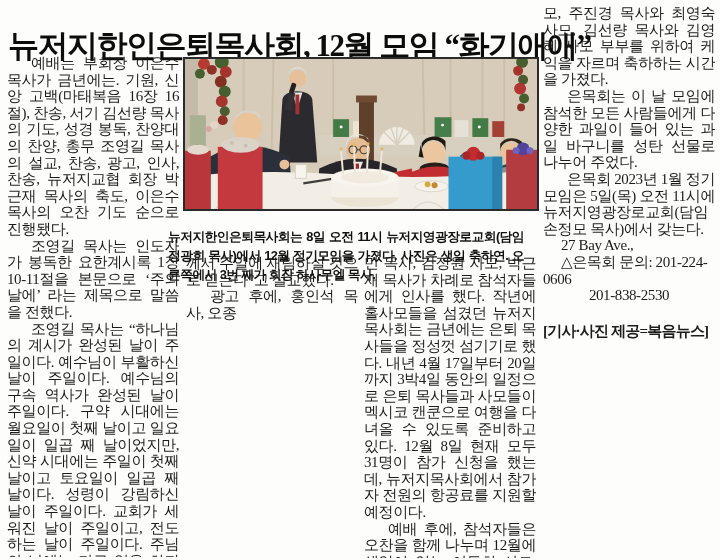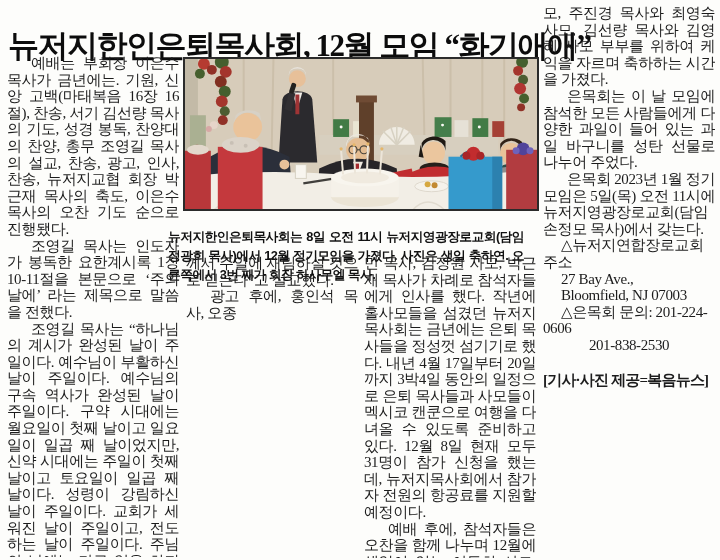--- a/index.html
+++ b/index.html
@@ -246,21 +246,19 @@
       <p class="para indent">광고 후에, 홍인석 목사, 오종</p>
     </div>
   <div class="col col-3">
       <p class="para">민 목사, 김정원 사모, 박근재 목사가 차례로 참석자들에게 인사를 했다. 작년에 홀사모들을 섬겼던 뉴저지목사회는 금년에는 은퇴 목사들을 정성껏 섬기기로 했다. 내년 4월 17일부터 20일까지 3박4일 동안의 일정으로 은퇴 목사들과 사모들이 멕시코 캔쿤으로 여행을 다녀올 수 있도록 준비하고 있다. 12월 8일 현재 모두 31명이 참가 신청을 했는데, 뉴저지목사회에서 참가자 전원의 항공료를 지원할 예정이다.</p>
       <p class="para indent">예배 후에, 참석자들은 오찬을 함께 나누며 12월에 생일이 있는 이동희 사모, 하사무엘 목사, 양수정 사모, 양부환 목사, 결혼 기념일을 맞는 전항 목사와 이강자 사</p>
     </div>
   <div class="col col-4">
       <p class="para">모, 주진경 목사와 최영숙 사모, 김선량 목사와 김영혜 사모 부부를 위하여 케익을 자르며 축하하는 시간을 가졌다.</p>
       <p class="para indent">은목회는 이 날 모임에 참석한 모든 사람들에게 다양한 과일이 들어 있는 과일 바구니를 성탄 선물로 나누어 주었다.</p>
       <p class="para indent">은목회 2023년 1월 정기 모임은 5일(목) 오전 11시에 뉴저지영광장로교회(담임 손정모 목사)에서 갖는다.</p>
-      <p class="para address">△뉴저지연합장로교회 주소</p>
       <p class="para address">27 Bay Ave.,</p>
-      <p class="para address">Bloomfield, NJ 07003</p>
       <p class="para address">△은목회 문의: 201-224-0606</p>
       <p class="para right">201-838-2530</p>
       <p class="para byline">[기사·사진 제공=복음뉴스]</p>
     </div>
 
 </div>
 
 </body></html>

